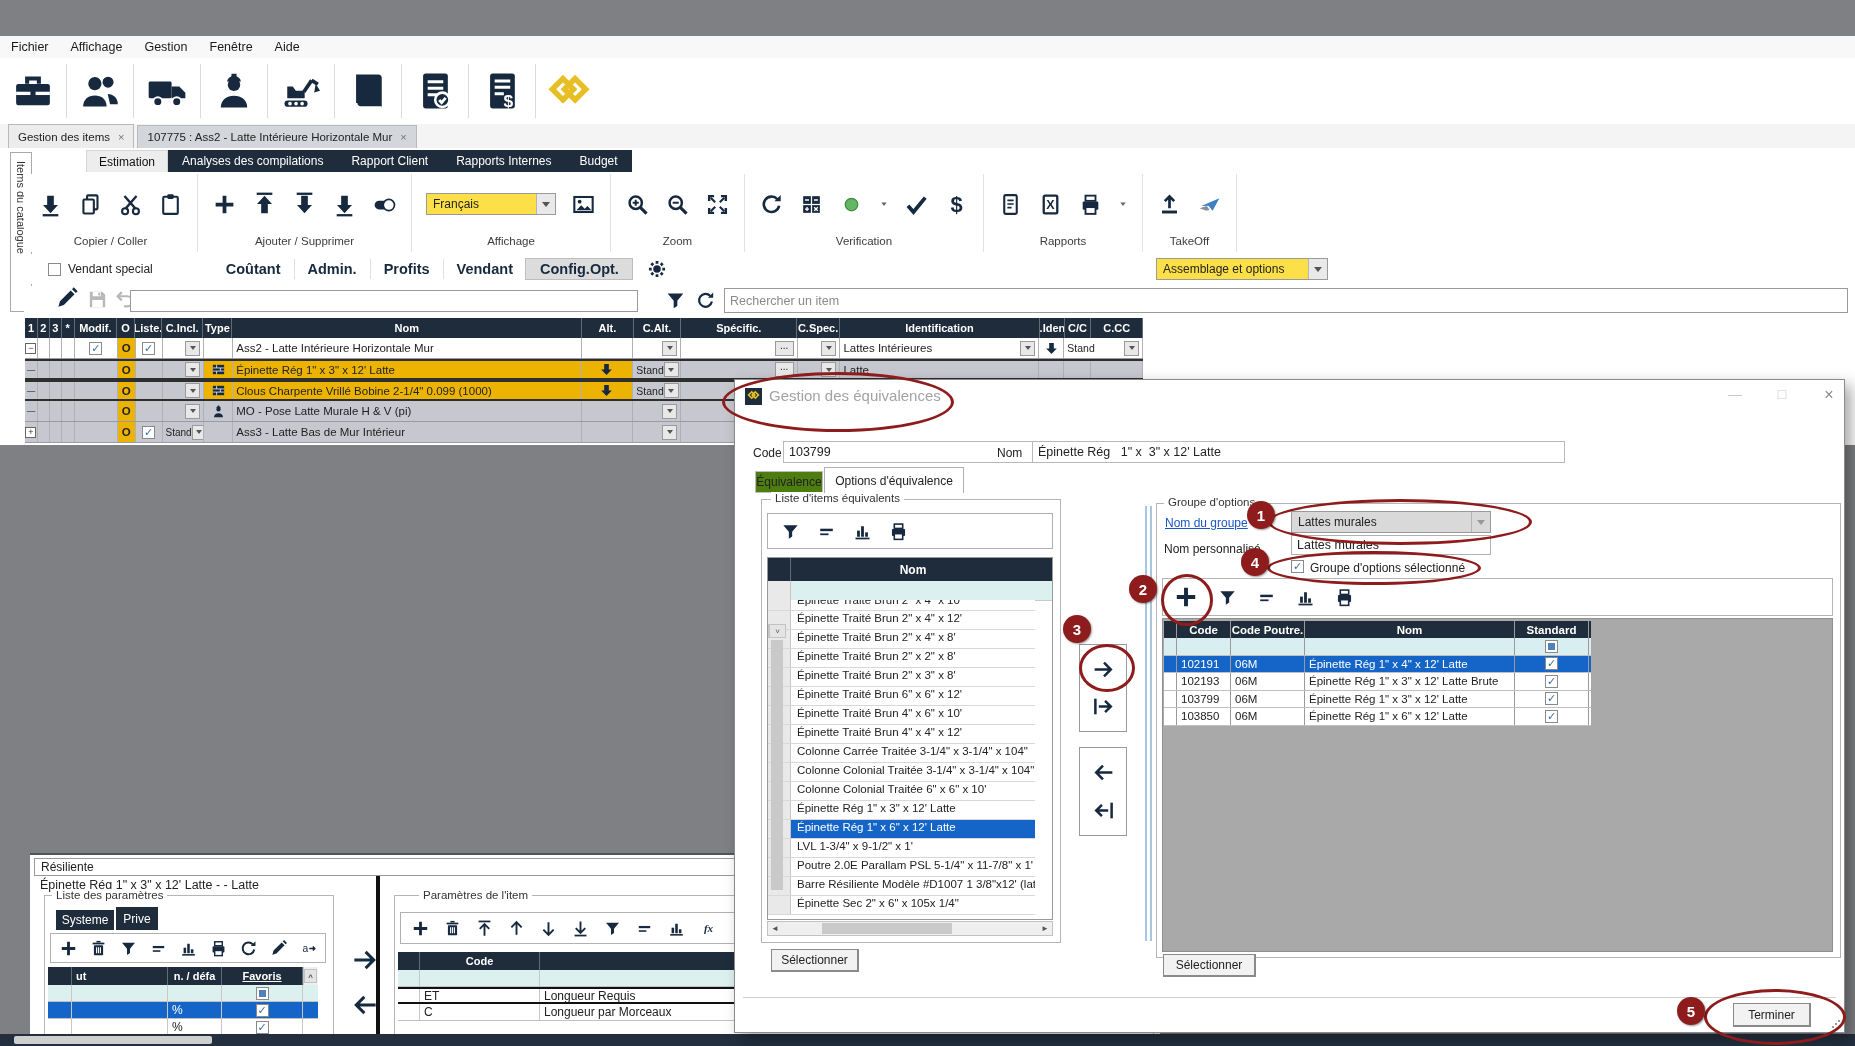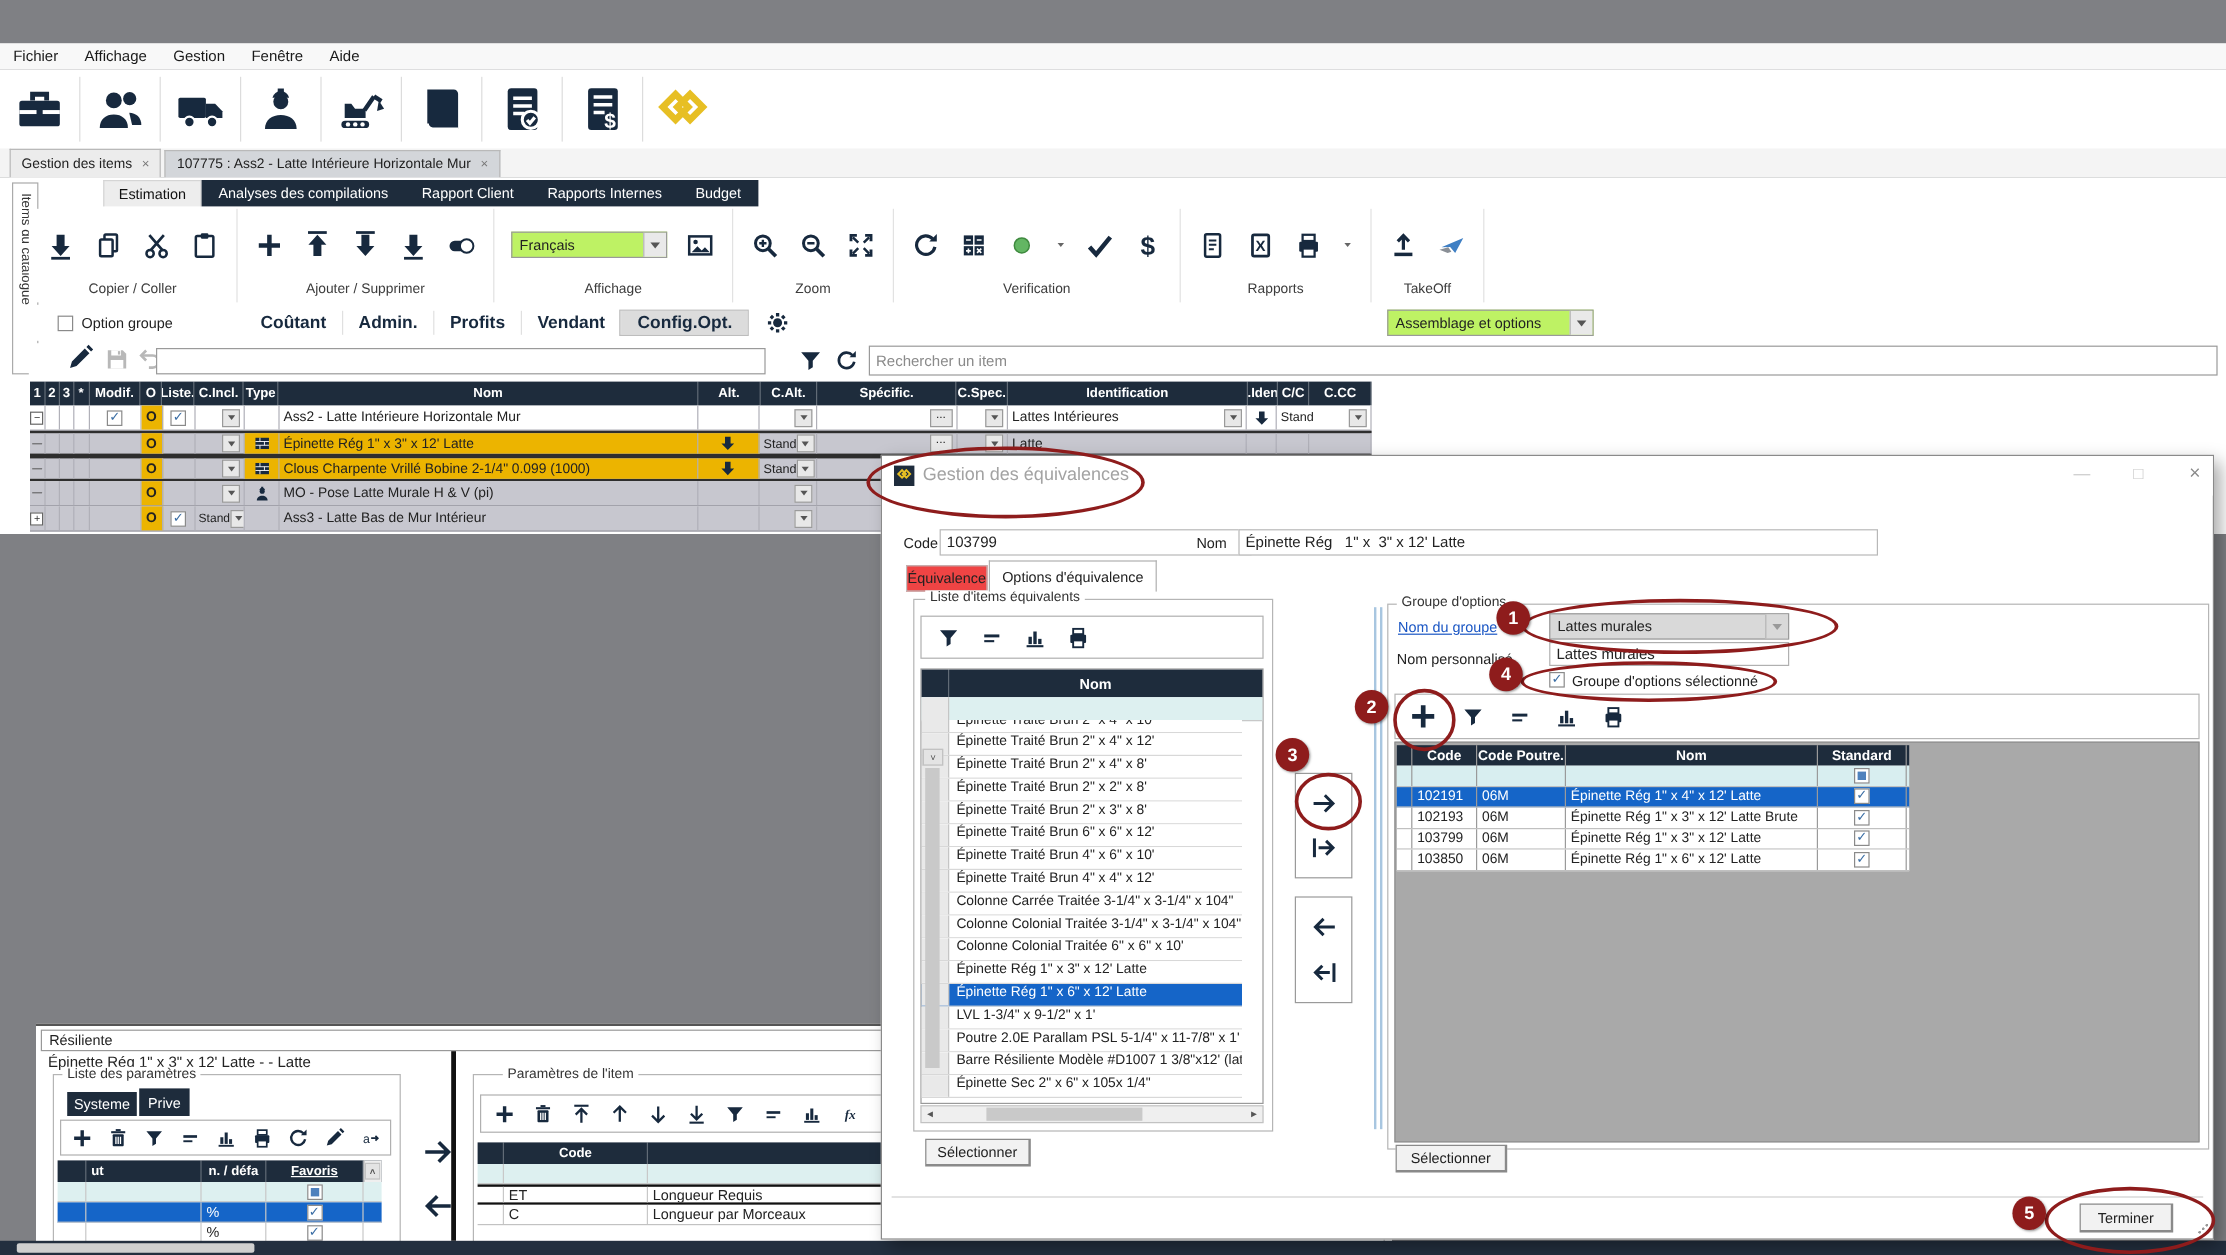--- a/index.html
+++ b/index.html
@@ -26,21 +26,21 @@
     font-size:11px;color:#333;display:flex;align-items:center;padding-top:8px;box-sizing:border-box;}
   
   .ribtabs{left:86px;top:150px;height:22px;display:flex;}
   .ribtab-active{background:#ededed;color:#111;padding:0 12px;display:flex;align-items:center;font-size:12px;border:1px solid #d5d5d5;border-bottom:none;}
   .ribdark{background:#1e2c3c;display:flex;}
   .ribtab{color:#fff;padding:0 14px;display:flex;align-items:center;font-size:12px;cursor:default;}
   .ribbonrow{left:24px;top:174px;height:78px;display:flex;background:#fff;}
   .rgroup{display:flex;flex-direction:column;align-items:center;justify-content:space-between;border-right:1px solid #e2e2e2;padding:6px 14px 3px;}
   .ricons{display:flex;align-items:center;gap:15px;height:48px;}
   .rlabel{font-size:11.5px;color:#3c3c3c;padding-bottom:2px;white-space:nowrap;}
-  .combo{background:#bef264;border:1px solid #9a9a9a;height:22px;display:flex;align-items:center;box-sizing:border-box;}
+  .combo{background:#fde047;border:1px solid #9a9a9a;height:22px;display:flex;align-items:center;box-sizing:border-box;}
   .combo .ctext{flex:1;padding:0 6px;font-size:12px;white-space:nowrap;overflow:hidden;}
   .combo .cbtn{width:18px;align-self:stretch;background:#e9e9e9;border-left:1px solid #b5b5b5;display:flex;align-items:center;justify-content:center;}
   .tri{width:0;height:0;border-left:4px solid transparent;border-right:4px solid transparent;border-top:5px solid #555;}
   .subbar{left:24px;top:254px;width:1831px;height:30px;background:#fff;display:flex;align-items:center;}
   .viewitem{font-size:14.5px;font-weight:bold;color:#17293e;padding:2px 13px;border-left:1px solid #e0e0e0;}
   .viewactive{background:#dcdcdc;outline:1px solid #bdbdbd;}
   .chk{width:13px;height:13px;background:#fff;border:1px solid #8a8a8a;display:inline-flex;align-items:center;justify-content:center;
        font-size:11px;line-height:11px;color:#3b6ea5;font-weight:bold;box-sizing:border-box;}
   .chk-sq{width:13px;height:13px;background:#fff;border:1px solid #8a8a8a;display:inline-flex;align-items:center;justify-content:center;box-sizing:border-box;}
   .chk-sq span{width:7px;height:7px;background:#4f81bd;}
@@ -412,21 +412,21 @@
               <path fill="#3f7fc4" d="M4 13.5 21.5 6l-6.5 12-4-4.8z"></path>
             </svg>
           </span>
         </div>
         <div class="rlabel">TakeOff</div>
       </div>
     </div>
 
   <div class="abs subbar">
     <span style="margin-left:24px;" class="chk"></span>
-    <span style="margin-left:7px;font-size:12px;">Option groupe</span>
+    <span style="margin-left:7px;font-size:12px;">Vendant special</span>
     <span class="viewitem" style="border-left:none;margin-left:60px;">Coûtant</span>
     <span class="viewitem">Admin.</span>
     <span class="viewitem">Profits</span>
     <span class="viewitem">Vendant</span>
     <span class="viewitem viewactive">Config.Opt.</span>
     <span class="tbi" style="margin-left:14px;">
         <svg width="22" height="22" viewBox="0 0 24 24">
           <circle cx="12" cy="12" r="4.1" fill="#17293e"></circle>
           <path stroke="#17293e" stroke-width="3" fill="none" d="M12 3.2v3M12 17.8v3M3.2 12h3M17.8 12h3M5.8 5.8l2.1 2.1M16.1 16.1l2.1 2.1M18.2 5.8l-2.1 2.1M7.9 16.1l-2.1 2.1"></path>
         </svg>
@@ -921,21 +921,21 @@
       <span class="winbtn" style="left:984px;">—</span>
       <span class="winbtn" style="left:1031px;">□</span>
       <span class="winbtn" style="left:1078px;color:#8a8a8a;font-size:16px;">×</span>
     </div>
 
     <span class="abs" style="left:18px;top:66px;">Code</span>
     <input class="abs inputbox" style="left: 48px; top: 61px; width: 260px; height: 22px; border-color: rgb(184, 184, 184);" value="103799">
     <span class="abs" style="left:262px;top:66px;">Nom</span>
     <input class="abs inputbox" style="left: 297px; top: 61px; width: 533px; height: 22px; border-color: rgb(184, 184, 184);" value="Épinette Rég   1&quot; x  3&quot; x 12' Latte">
 
-    <div class="dtabb" style="left:20px;top:91px;width:68px;height:22px;background:#ef4444;border:1px solid #bdbdbd;">Équivalence</div>
+    <div class="dtabb" style="left:20px;top:91px;width:68px;height:22px;background:#4d7c0f;border:1px solid #bdbdbd;">Équivalence</div>
     <div class="dtabb" style="left:89px;top:87px;width:140px;height:26px;background:#fff;border:1px solid #b0b0b0;border-bottom:none;z-index:2;">Options d'équivalence</div>
 
     <div class="fs" style="left:26px;top:119px;width:298px;height:442px;"></div>
     <div class="fslabel" style="left:36px;top:112px;">Liste d'items équivalents</div>
     <div class="abs flex" id="eqtoolbar" style="left:32px;top:133px;width:286px;height:36px;border:1px solid #b0b0b0;gap:15px;padding-left:12px;box-sizing:border-box;">
         <span class="tbi">
           <svg width="21" height="21" viewBox="0 0 24 24">
             <path fill="#17293e" d="M3.8 4.8h16.4l-6.3 7.4v5.6l-3.8 2.4v-8z"></path>
           </svg>
         </span>

